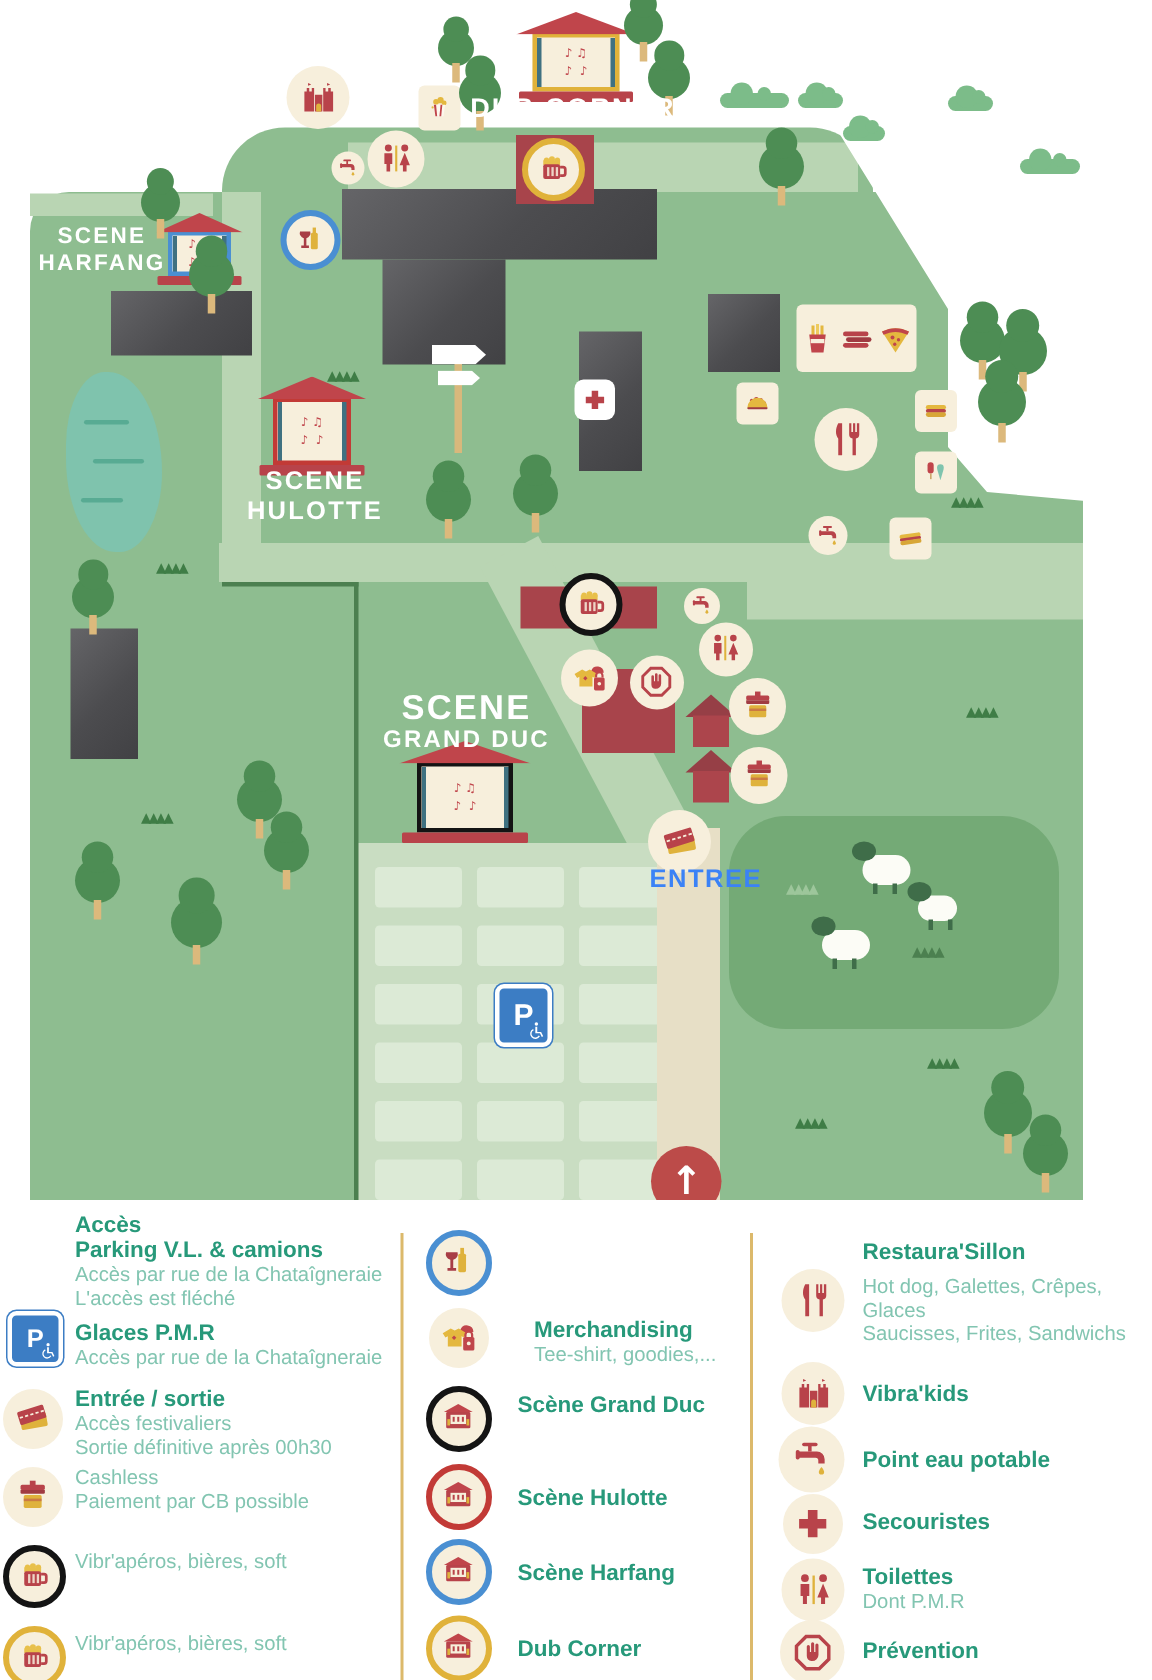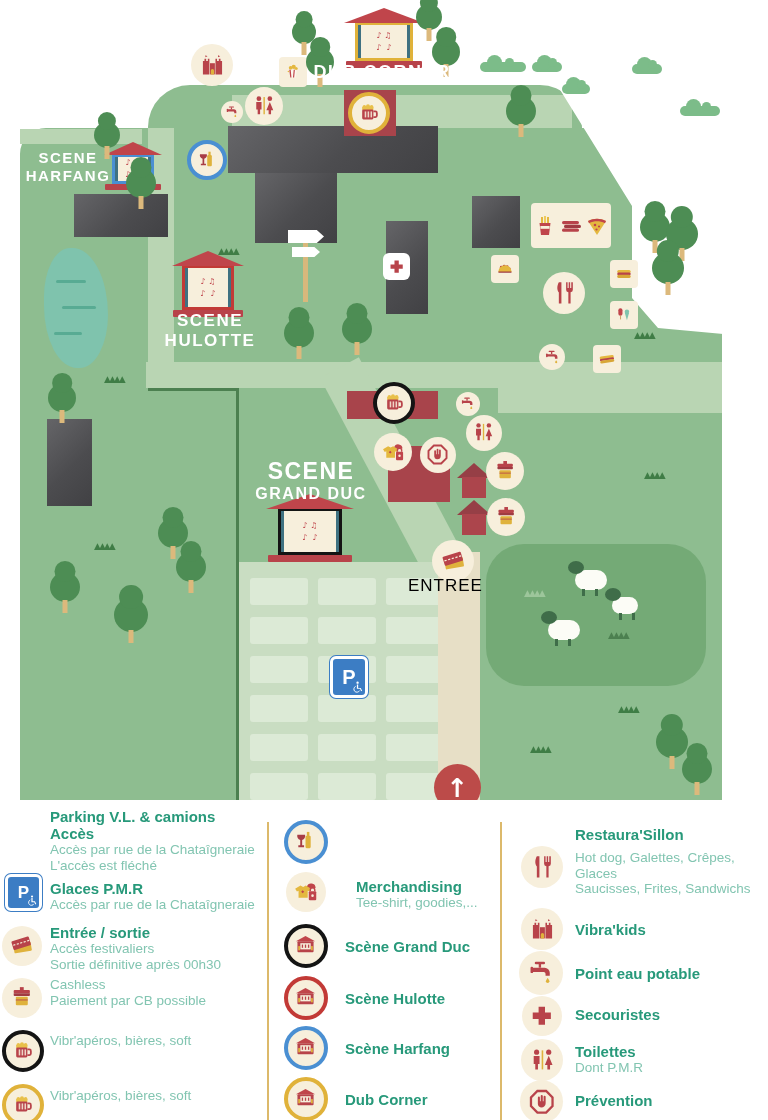--- a/index.html
+++ b/index.html
@@ -44,21 +44,21 @@
   .stage{position:absolute;display:flex;flex-direction:column}
   .stage .roof{width:100%;height:15px;background:#c0454b;clip-path:polygon(0 100%,50% 0,100% 100%)}
   .stage .sbody{width:72%;margin:-1px auto 0;background:#f7efdc;border:3px solid var(--ac);flex:1;
     display:flex;align-items:center;justify-content:center;box-sizing:border-box;
     box-shadow:inset 5px 0 0 -2px #3f7181,inset -5px 0 0 -2px #3f7181}
   .stage .sbody::before{content:"♪ ♫\A ♪  ♪";white-space:pre;color:#c0454b;
     font-family:"DejaVu Sans",sans-serif;font-size:8px;line-height:1.5;text-align:center}
   .stage .base{width:96%;height:7px;background:#b8434a;margin:0 auto;border-radius:1px}
   
   .mlabel{position:absolute;color:#fff;font-weight:700;letter-spacing:1.5px;text-align:center;line-height:1.18}
-  .entree{position:absolute;color:#000000;font-weight:400;letter-spacing:1px;text-align:left}
+  .entree{position:absolute;color:#3b82f6;font-weight:700;letter-spacing:1px;text-align:right}
   
   .psign{position:absolute;background:#3c7dc4;border:3px solid #fff;border-radius:6px;
     box-shadow:0 0 0 1px #3c7dc4;display:flex;align-items:center;justify-content:center;
     color:#fff;font-weight:700;box-sizing:border-box}
   .psign svg{position:absolute;right:1px;bottom:1px}
   .arrowc{position:absolute;background:#bc4b49;border-radius:50%;display:flex;align-items:center;justify-content:center}
   .arrowc::before{content:"↑";color:#fff;font-family:"DejaVu Sans",sans-serif;font-size:26px;font-weight:700;line-height:1}
   .signpost i{position:absolute;background:#fff}
   .crossw{position:absolute;background:#fff;border-radius:6px;display:flex;align-items:center;justify-content:center}
   
@@ -484,22 +484,22 @@
   <div class="entree" style="left:408px;top:576px;width:100px;font-size:17px">
     <span>ENTREE</span>
   </div>
 </div>
 
 <div id="legend">
   <div class="divider" style="left:267px;top:22px;height:298px"></div>
   <div class="divider" style="left:500px;top:22px;height:298px"></div>
 
   <div class="ltxt" style="left:50px;top:8px;width:215px">
+    <div class="lt">Accès</div>
     <div class="lt">Parking V.L. &amp; camions</div>
-    <div class="lt">Accès</div>
     <div class="ls">Accès par rue de la Chataîgneraie</div>
     <div class="ls">L'accès est fléché</div>
   </div>
 
   <div class="psign" style="left:5px;top:74px;width:37px;height:37px;font-size:17px">
     <span>P</span>
     <svg width="13" height="13" viewBox="0 0 24 24">
         <use href="#i-pmr"></use>
       </svg>
   </div>
@@ -561,21 +561,21 @@
   <div class="ltxt" style="left:356px;top:78px;width:150px">
     <div class="lt">Merchandising</div>
     <div class="ls">Tee-shirt, goodies,...</div>
   </div>
 
   <div class="circ" style="left:284px;top:124px;width:44px;height:44px;border:4px solid #141414">
       <svg class="ic" viewBox="0 0 24 24">
         <use href="#i-stage"></use>
       </svg>
     </div>
-  <div class="ltxt" style="left:345px;top:138px;width:150px">
+  <div class="ltxt" style="left:345px;top:128px;width:150px">
     <div class="lt">Scène Grand Duc</div>
   </div>
 
   <div class="circ" style="left:284px;top:176px;width:44px;height:44px;border:4px solid #c23a36">
       <svg class="ic" viewBox="0 0 24 24">
         <use href="#i-stage"></use>
       </svg>
     </div>
   <div class="ltxt" style="left:345px;top:190px;width:150px">
     <div class="lt">Scène Hulotte</div>

